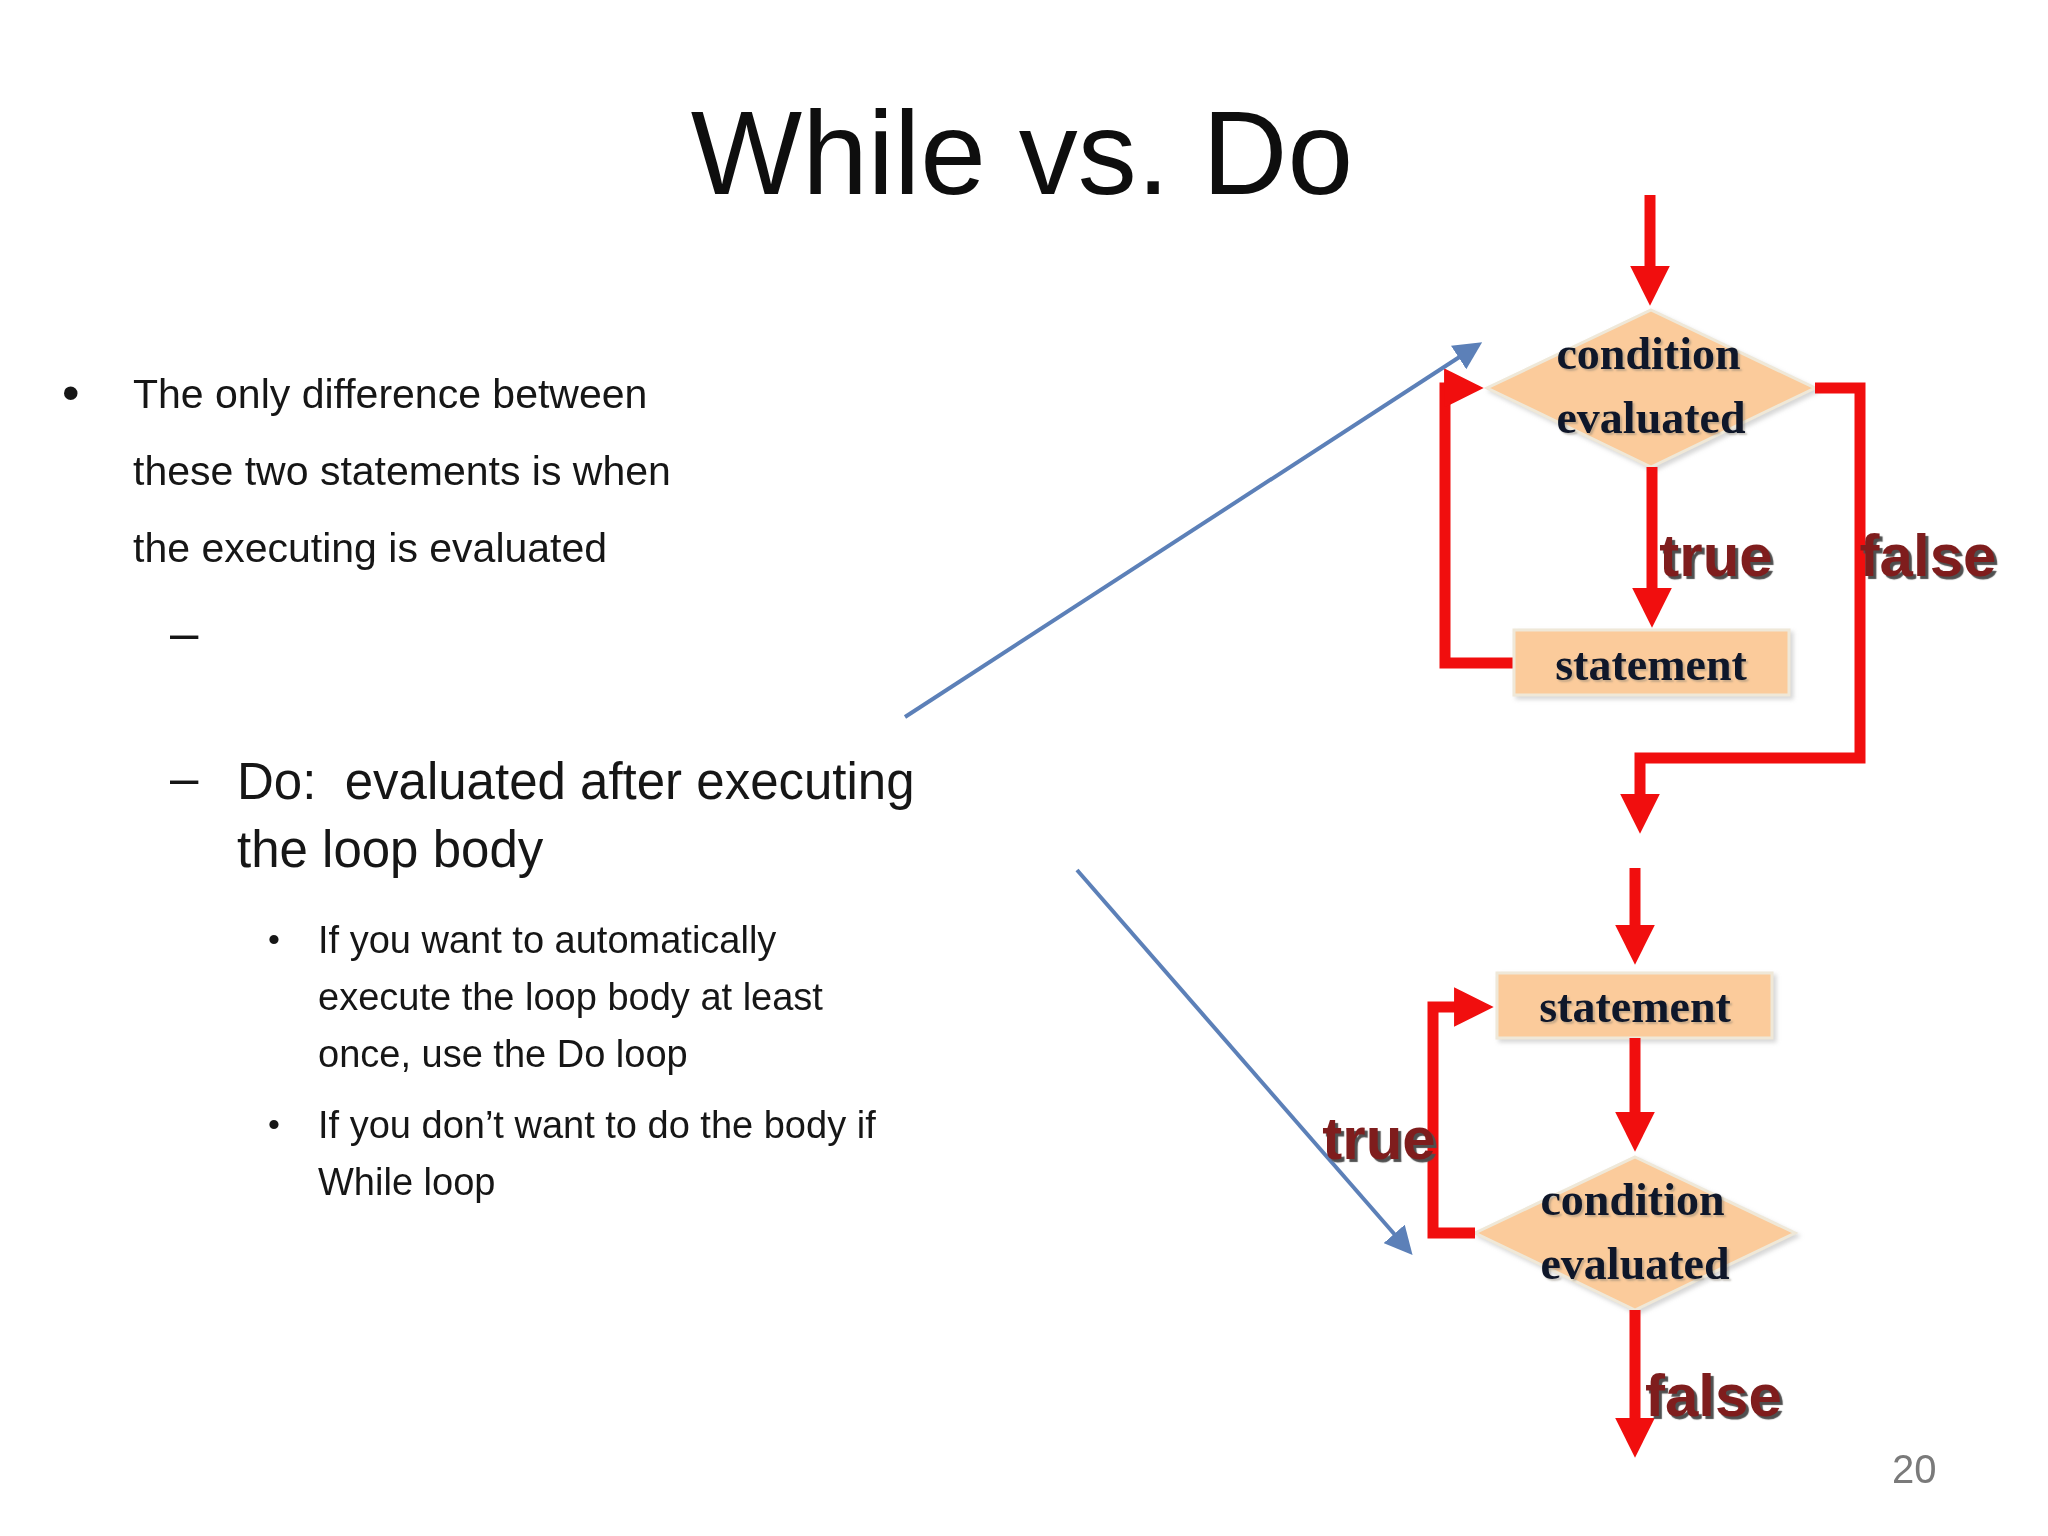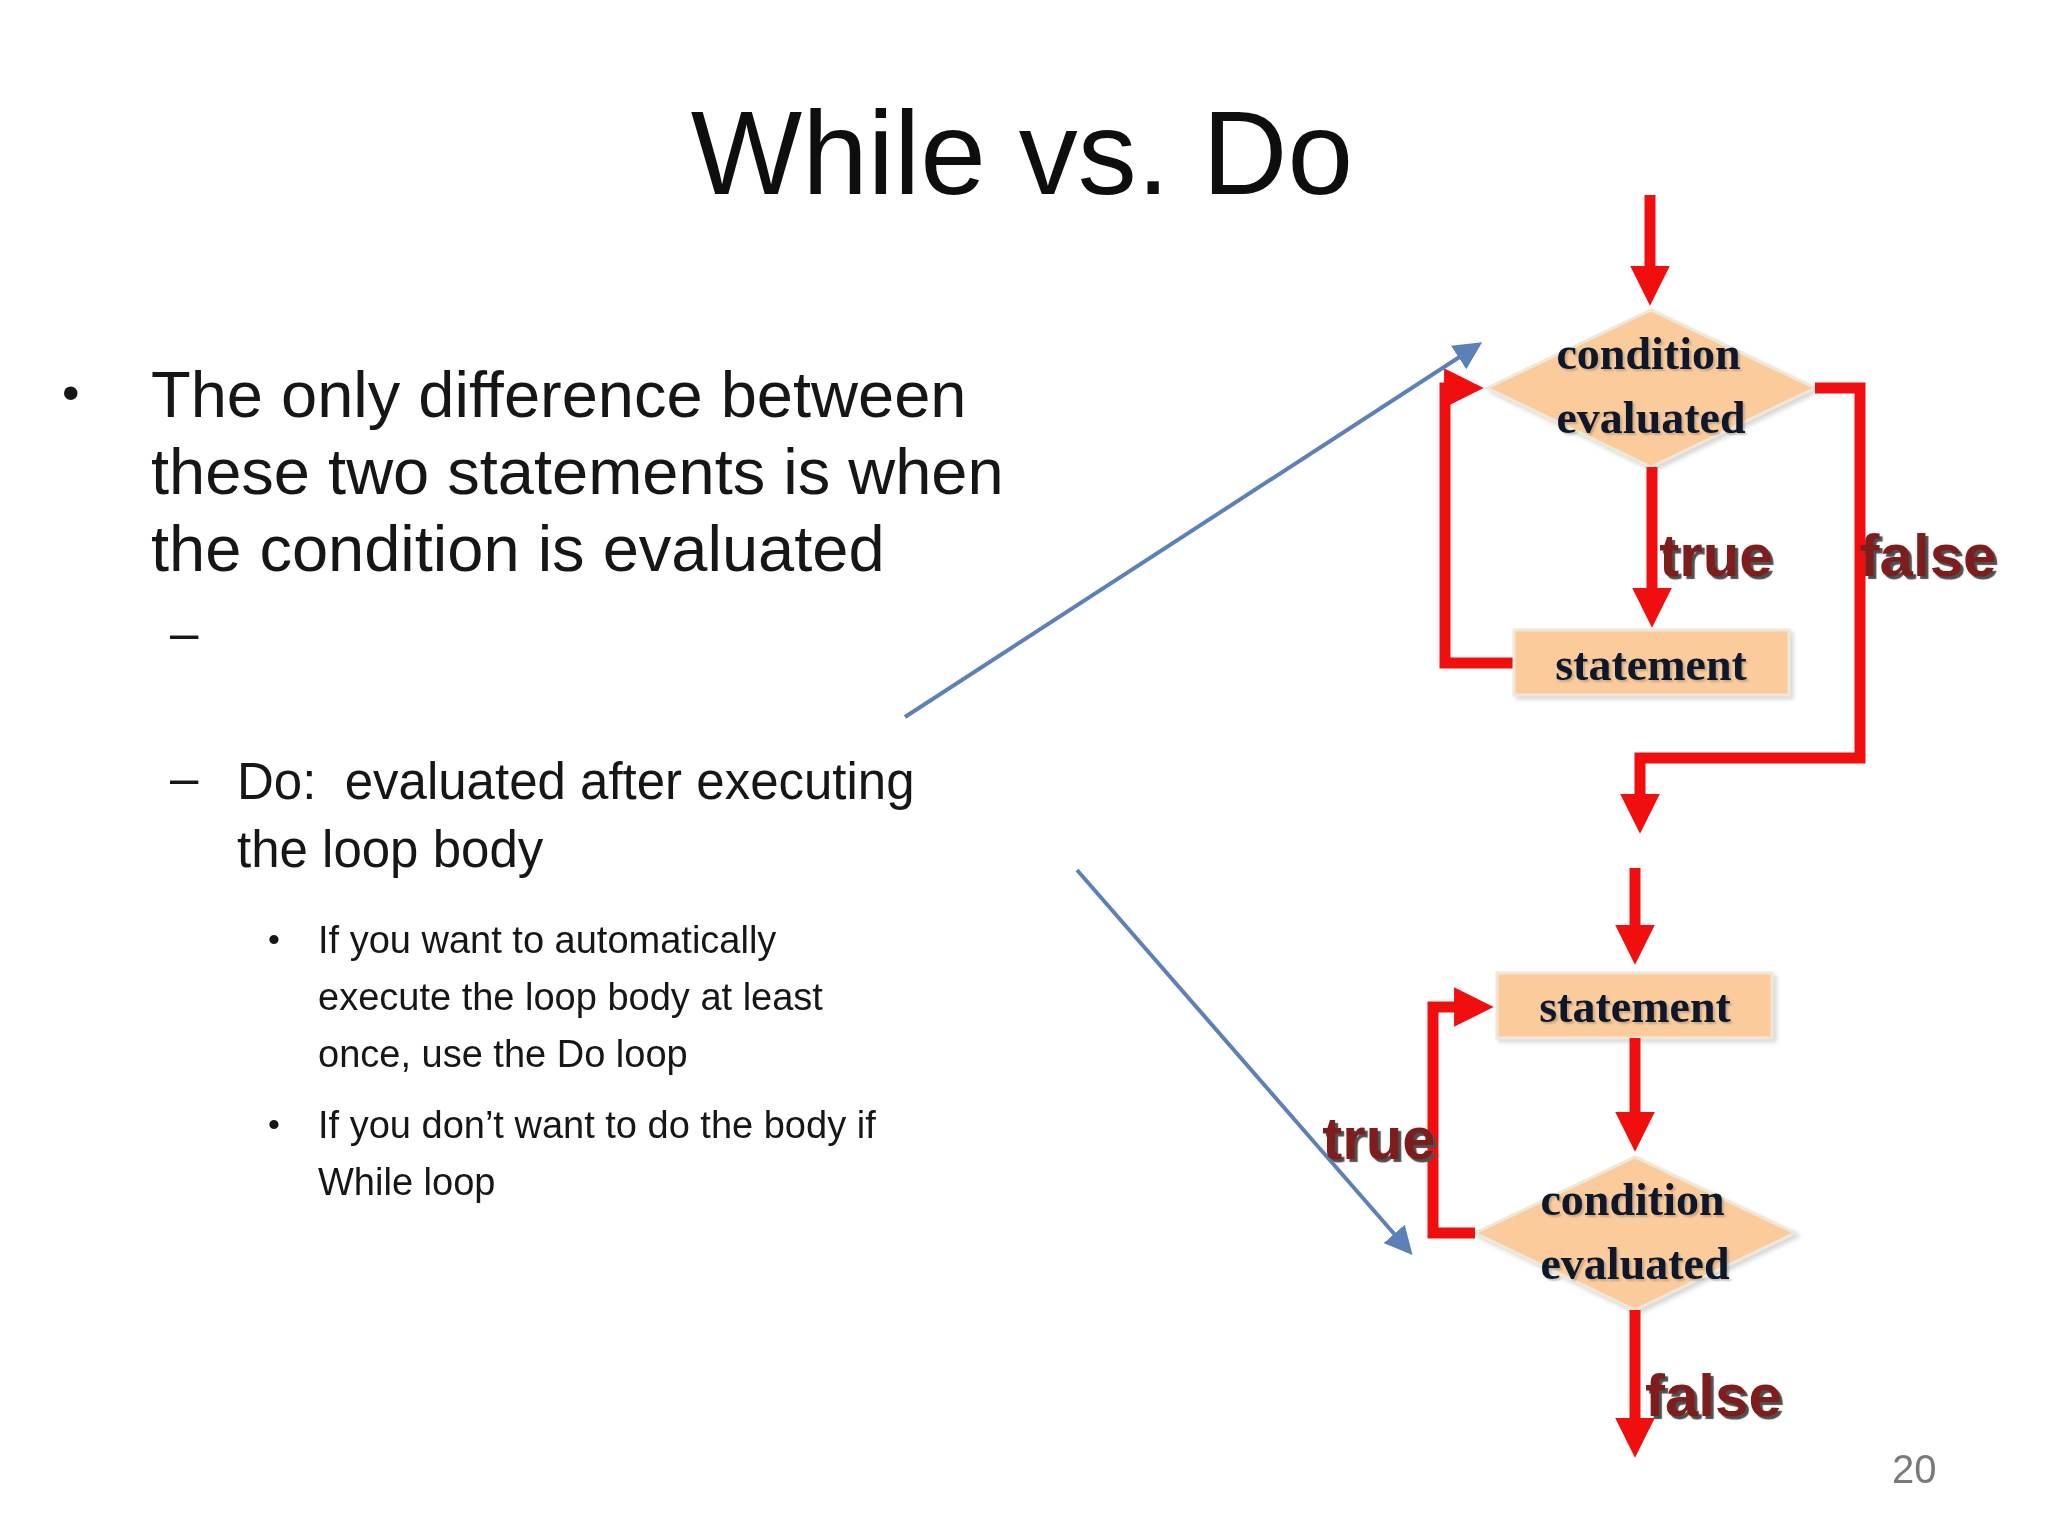--- a/index.html
+++ b/index.html
@@ -5,21 +5,21 @@
   html,body{margin:0;padding:0;background:#ffffff;}
   .slide{position:relative;width:2048px;height:1536px;background:#ffffff;overflow:hidden;
          font-family:"Liberation Sans",sans-serif;color:#161616;}
   .abs{position:absolute;}
   .ctr{transform:translateX(-50%);}
   .line{white-space:pre;}
 
   .title{top:88px;left:1022px;font-size:118px;line-height:130px;color:#0e0e0e;text-align:center;}
 
   .l1-marker{top:364px;left:62px;font-size:50px;}
-  .l1-text{top:356px;left:151px;font-size:65px;line-height:77px;}
+  .l1-text{top:356px;left:133px;font-size:41px;line-height:77px;}
 
   .l2-marker{left:170px;font-size:51px;}
   .l2-text{left:237px;font-size:51px;line-height:68px;}
   .l2a{top:603px;} .l2b{top:748px;}
 
   .l3-marker{left:268px;font-size:34px;padding-top:8px;}
   .l3-text{left:318px;font-size:38px;line-height:57px;}
   .l3a{top:912px;} .l3b{top:1097px;}
 
   .chart-svg{position:absolute;left:0;top:0;width:2048px;height:1536px;}
@@ -71,21 +71,21 @@
     <line class="blueline" x1="905" y1="717" x2="1461" y2="356" marker-end="url(#arrow-blue)"></line>
     <line class="blueline" x1="1077" y1="870" x2="1396" y2="1236" marker-end="url(#arrow-blue)"></line>
   </svg>
 
   <div class="abs ctr title">While vs. Do</div>
 
   <div class="abs l1-marker">•</div>
   <div class="abs l1-text">
     <div class="line">The only difference between</div>
     <div class="line">these two statements is when</div>
-    <div class="line">the condition is evaluated</div>
+    <div class="line">the executing is evaluated</div>
   </div>
 
   <div class="abs l2-marker l2a">–</div>
   <div class="abs l2-marker l2b">–</div>
   <div class="abs l2-text l2b">
     <div class="line">Do:  evaluated after executing</div>
     <div class="line">the loop body</div>
   </div>
 
   <div class="abs l3-marker l3a">•</div>

